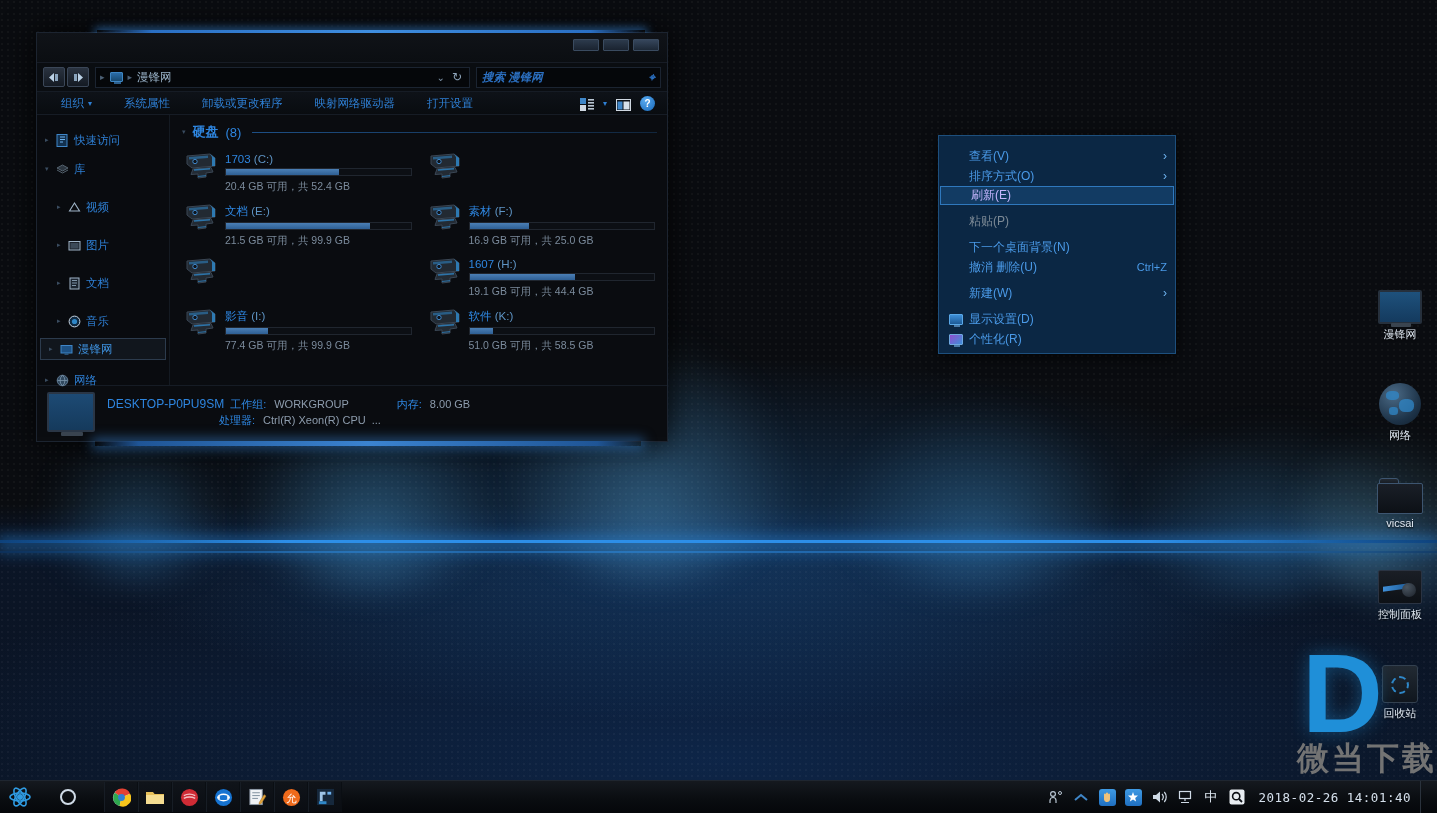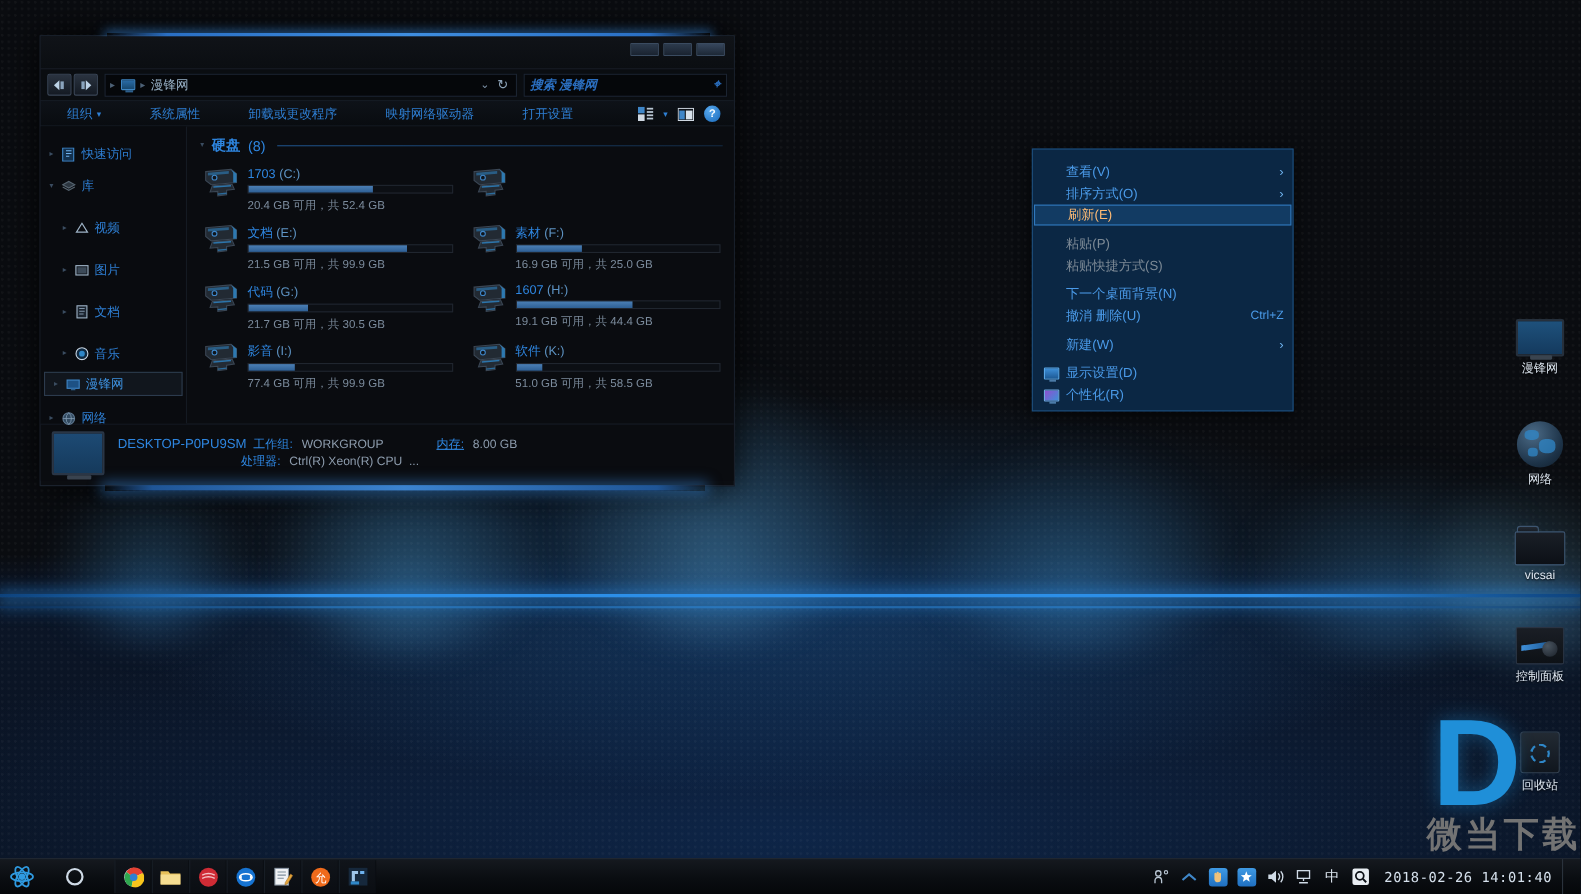--- a/index.html
+++ b/index.html
@@ -99,21 +99,21 @@
     width:185px; height:21px; background:#05070a; border:1px solid #1b2431;
     display:flex; align-items:center; padding:0 5px;
   }
   .searchbox span{
     color:#2b6fc0; font-size:11.5px; font-style:italic; font-weight:bold;
   }
   .search-ic{ margin-left:auto; color:#415a72; font-size:9px; }
 
   
   .cmdbar{
-    height:24px; display:flex; gap:16px;
+    height:24px; display:flex; gap:4px;
     background:linear-gradient(#0e1218,#090c10);
     border-top:1px solid #161c25; border-bottom:1px solid #161c25;
     padding:0 10px;
   }
   .cmd{
     color:#2e7fd4; font-size:11.5px; padding:0 14px; white-space:nowrap;
     display:flex; align-items:center; gap:4px; cursor:default;
   }
   .cmd .dot{ font-size:8px; color:#2e7fd4; }
   .cmd-right{ margin-left:auto; display:flex; align-items:center; gap:9px; padding-right:2px; }
@@ -182,21 +182,21 @@
   }
   .st-mon::after{
     content:""; position:absolute; left:12px; bottom:-6px; width:22px; height:4px;
     background:#39434f; border-radius:1px;
   }
   .st-text{ font-size:11px; line-height:16px; }
   .st-row{ display:flex; align-items:baseline; }
   .st-name{ color:#2e86e0; font-size:12px; margin-right:6px; }
   .st-lbl{ color:#2e86e0; width:62px; text-align:right; margin-right:8px; }
   .st-val{ color:#8d9cad; }
-  .st-lbl2{ color:#2e86e0; margin:0 8px 0 48px;text-decoration:underline; }
+  .st-lbl2{ color:#2e86e0; margin:0 8px 0 48px; }
 
   
   #ctxmenu{
     position:absolute; left:938px; top:135px; width:238px;
     background:#0b2744;
     border:1px solid #1d4f7d;
     padding:4px 0 4px 0;
     box-shadow:0 3px 14px rgba(0,0,0,.75);
     font-size:12px;
   }
@@ -206,21 +206,21 @@
   }
   .mi .mi-ic{ width:16px; flex:none; display:flex; align-items:center; }
   .mi .mi-lb{ padding-left:4px; }
   .mi.dim .mi-lb{ color:#7d8a96; }
   .mi .sub{ margin-left:auto; color:#6fb3ef; font-size:12px; font-weight:300; }
   .mi .accel{ margin-left:auto; color:#4a9ae8; font-size:11px; padding-left:18px; }
   .mi.hl{
     background:#123b63; border:1px solid #2f78bd; margin:0 1px;
     height:19px;
   }
-  .mi.hl .mi-lb{ color:#fdba74; }
+  .mi.hl .mi-lb{ color:#c4b5fd; }
   .msep{ height:6px; }
   .amd-ic{
     width:14px; height:12px;
     background:linear-gradient(135deg,#d23b2a 40%,#8b1f14);
     border-radius:2px; position:relative;
   }
   .amd-ic::after{
     content:""; position:absolute; right:-2px; bottom:-1px; width:7px; height:6px;
     background:#cfd6dd; border-radius:1px;
   }
@@ -619,27 +619,20 @@
 <svg width="34" height="30" viewBox="0 0 34 30">
   <path d="M3 4 L26 2 L31 6 L31 14 L8 16 L3 12 Z" fill="#1b2franchise"></path>
   <path d="M3 4 L26 2 L31 6 L31 14 L8 16 L3 12 Z" fill="#222a33" stroke="#3a4654"></path>
   <path d="M26 2 L31 6 L31 14 L28 14 L28 5 Z" fill="#2f87c8" opacity=".85"></path>
   <path d="M5 5 L24 3.5 L24 6 L5 7.5 Z" fill="#2f87c8" opacity=".55"></path>
   <circle cx="11" cy="9.5" r="2.2" fill="#0f151c" stroke="#3f86c8"></circle>
   <path d="M9 17 L27 15.5 L29 20 L22 21 L22 25 L14 26 L14 22 L7 22.5 Z" fill="#232b34" stroke="#3a4654"></path>
   <path d="M10 18 L26 16.8" stroke="#2f87c8" stroke-width="1.4" opacity=".8"></path>
   <path d="M14 24.5 L22 23.7" stroke="#2f87c8" stroke-width="1.2" opacity=".7"></path>
 </svg></span>
-            <div class="drive-info">
-              <div class="drive-name"><span>代码</span> <span class="letter">(G:)</span></div>
-              <div class="bar">
-                <div class="fill" style="width:29%"></div>
-              </div>
-              <div class="drive-cap">21.7 GB 可用，共 30.5 GB</div>
-            </div>
           </div>
           <div class="drive">
             <span class="drive-ic">
 <svg width="34" height="30" viewBox="0 0 34 30">
   <path d="M3 4 L26 2 L31 6 L31 14 L8 16 L3 12 Z" fill="#1b2franchise"></path>
   <path d="M3 4 L26 2 L31 6 L31 14 L8 16 L3 12 Z" fill="#222a33" stroke="#3a4654"></path>
   <path d="M26 2 L31 6 L31 14 L28 14 L28 5 Z" fill="#2f87c8" opacity=".85"></path>
   <path d="M5 5 L24 3.5 L24 6 L5 7.5 Z" fill="#2f87c8" opacity=".55"></path>
   <circle cx="11" cy="9.5" r="2.2" fill="#0f151c" stroke="#3f86c8"></circle>
   <path d="M9 17 L27 15.5 L29 20 L22 21 L22 25 L14 26 L14 22 L7 22.5 Z" fill="#232b34" stroke="#3a4654"></path>
@@ -731,24 +724,20 @@
     </div>
     <div class="mi hl">
       <span class="mi-ic"></span>
       <span class="mi-lb">刷新(E)</span>
     </div>
     <div class="msep"></div>
     <div class="mi dim">
       <span class="mi-ic"></span>
       <span class="mi-lb">粘贴(P)</span>
     </div>
-    <div class="mi dim">
-      <span class="mi-ic"></span>
-      <span class="mi-lb">粘贴快捷方式(S)</span>
-    </div>
     <div class="msep"></div>
     <div class="mi">
       <span class="mi-ic"></span>
       <span class="mi-lb">下一个桌面背景(N)</span>
     </div>
     <div class="mi">
       <span class="mi-ic"></span>
       <span class="mi-lb">撤消 删除(U)</span>
       <span class="accel">Ctrl+Z</span>
     </div>

